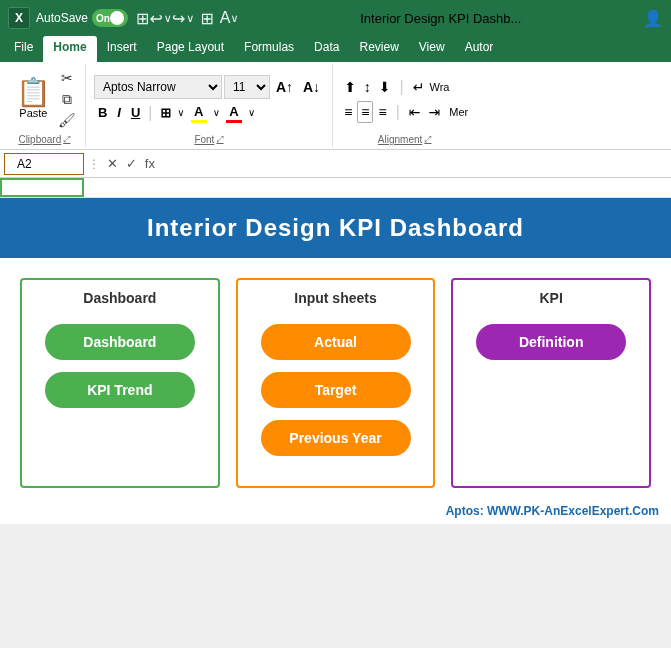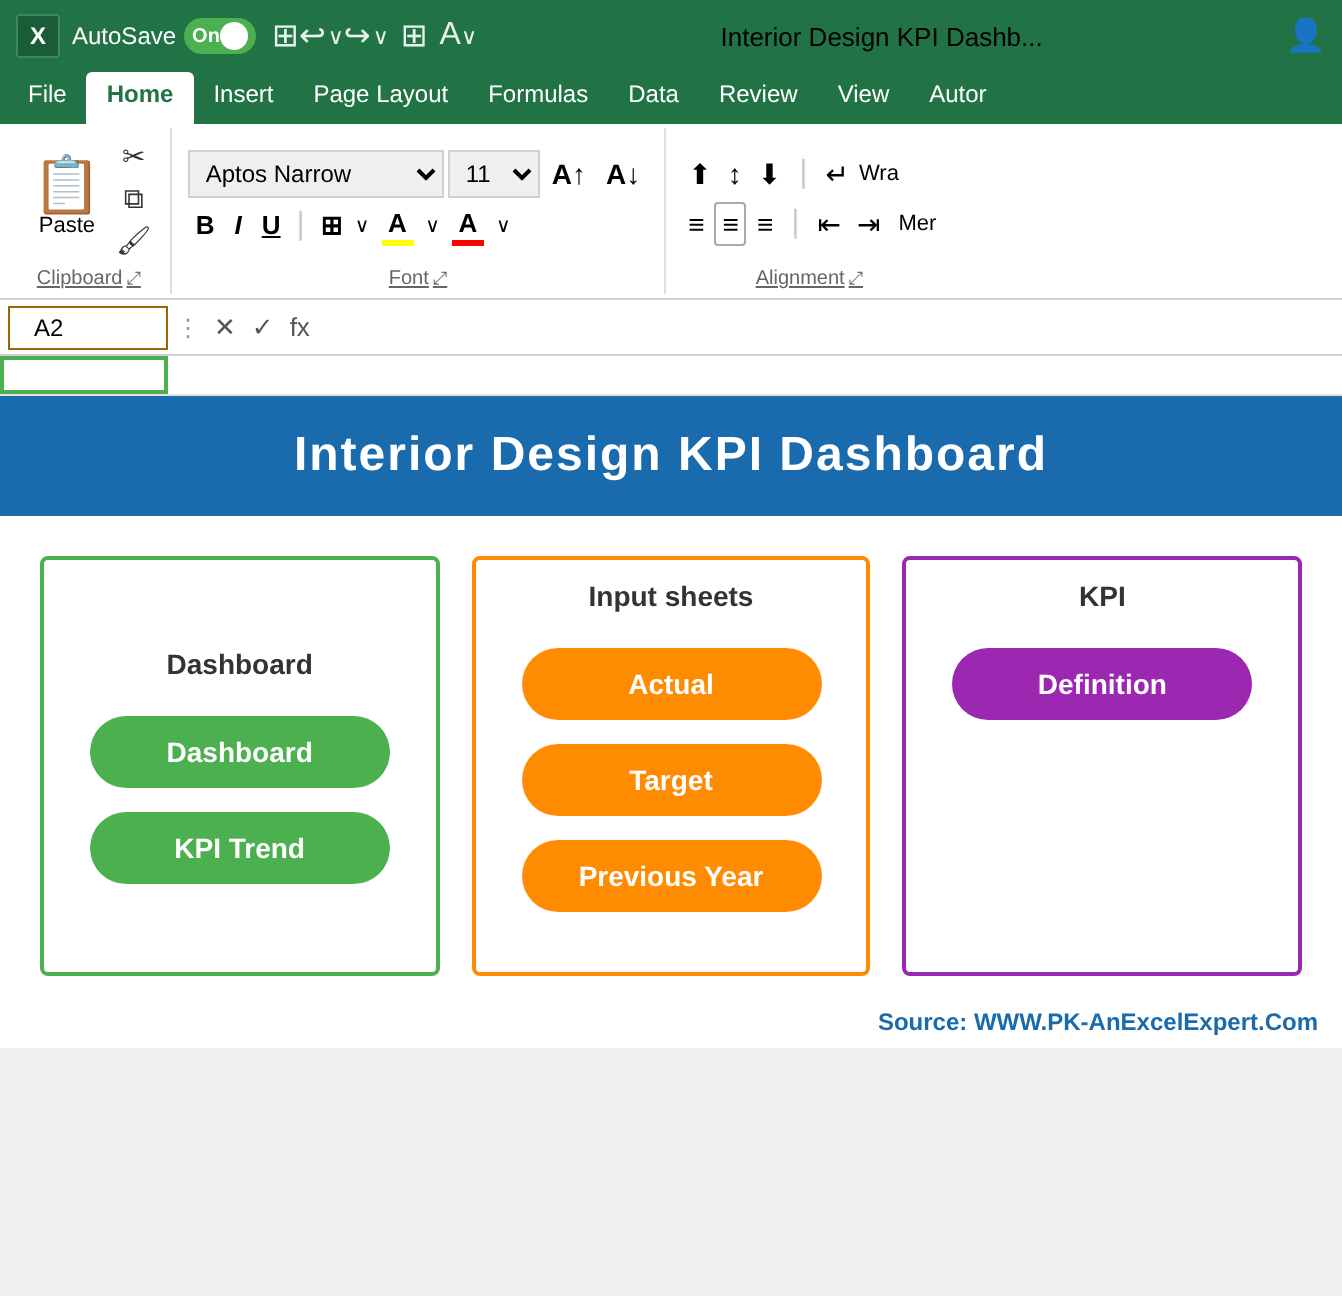--- a/index.html
+++ b/index.html
@@ -238,21 +238,21 @@
       flex: 1;
       border: 2px solid #f0f0f0;
       border-radius: 4px;
       padding: 10px 12px;
       display: flex;
       flex-direction: column;
       align-items: center;
       gap: 12px;
       min-height: 210px;
     }
-    .nav-section.dashboard-section { border-color: #4caf50; justify-content: center; }
+    .nav-section.dashboard-section { border-color: #4caf50; }
     .nav-section.input-section { border-color: #ff8c00; }
     .nav-section.kpi-section { border-color: #9c27b0; }
 
     .section-title {
       font-size: 14px;
       font-weight: bold;
       color: #333;
       margin-bottom: 6px;
     }
 
@@ -453,15 +453,15 @@
       <button class="nav-btn orange">Previous Year</button>
     </div>
 
     <div class="nav-section kpi-section">
       <div class="section-title">KPI</div>
       <button class="nav-btn purple">Definition</button>
     </div>
   </div>
 
   <div class="source-bar">
-    <span>Source: WWW.PK-AnExcelExpert.Com</span>
+    <span>Aptos: WWW.PK-AnExcelExpert.Com</span>
   </div>
 </div>
 
 </body></html>

